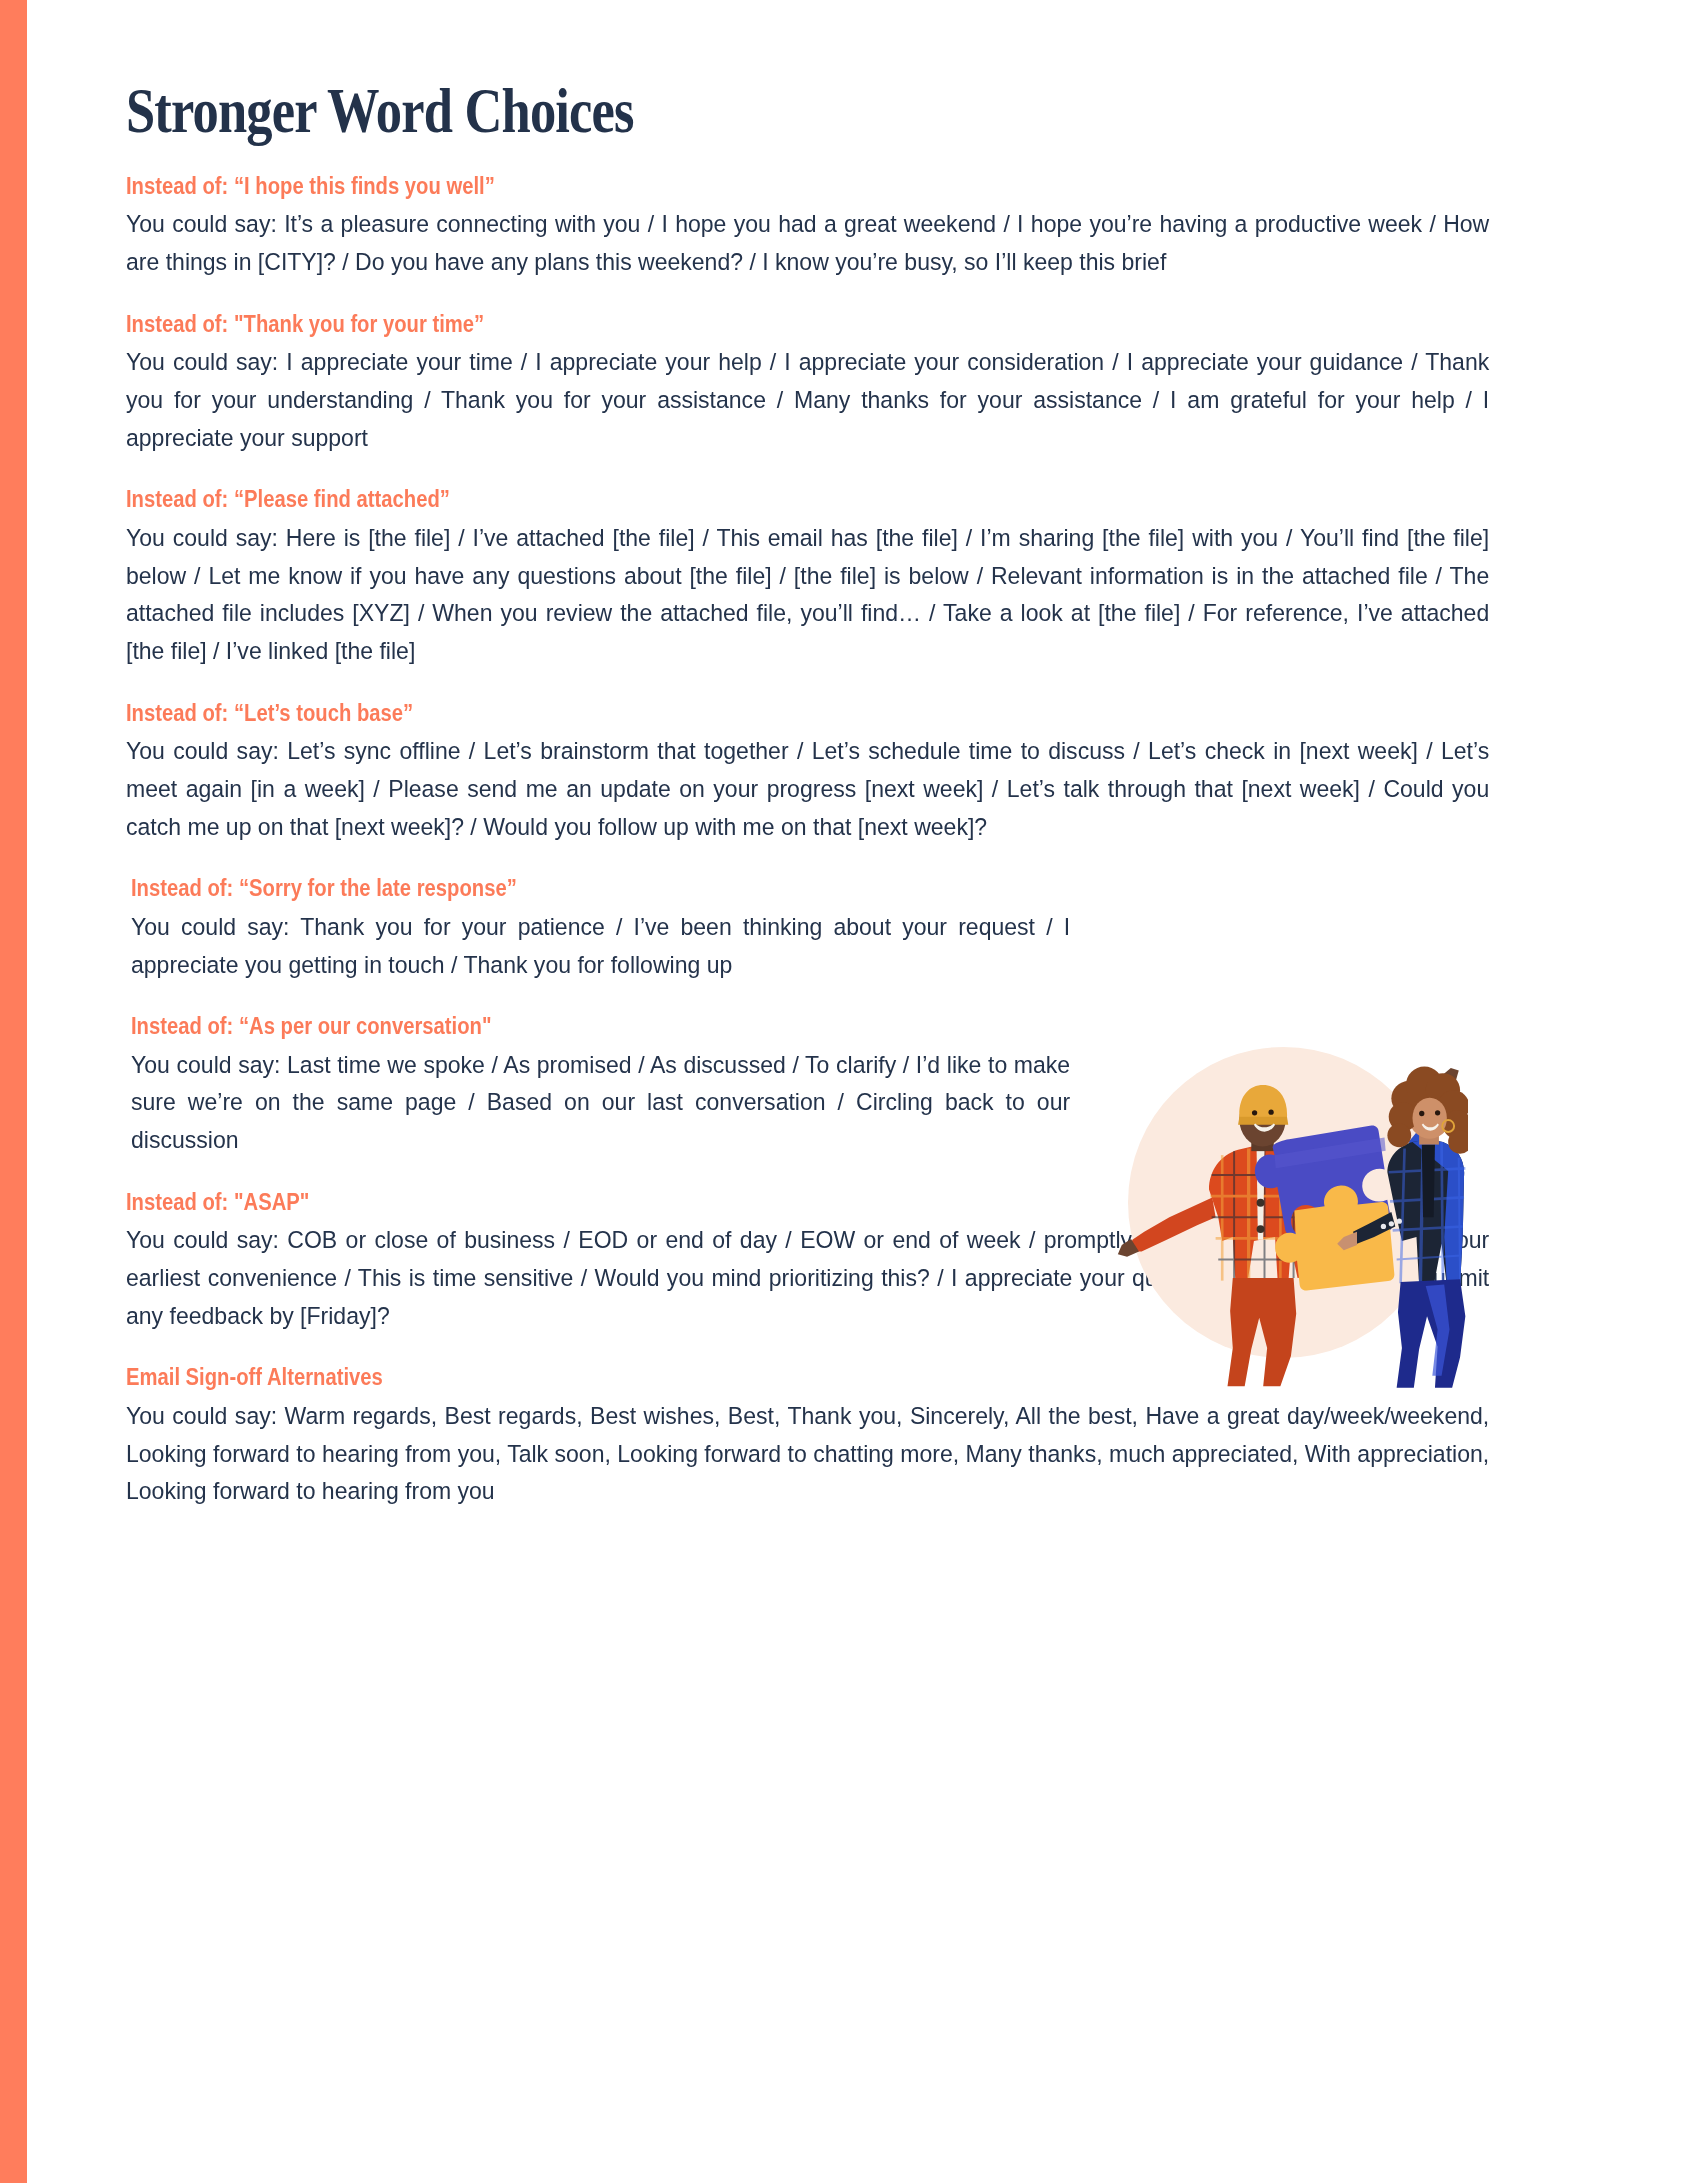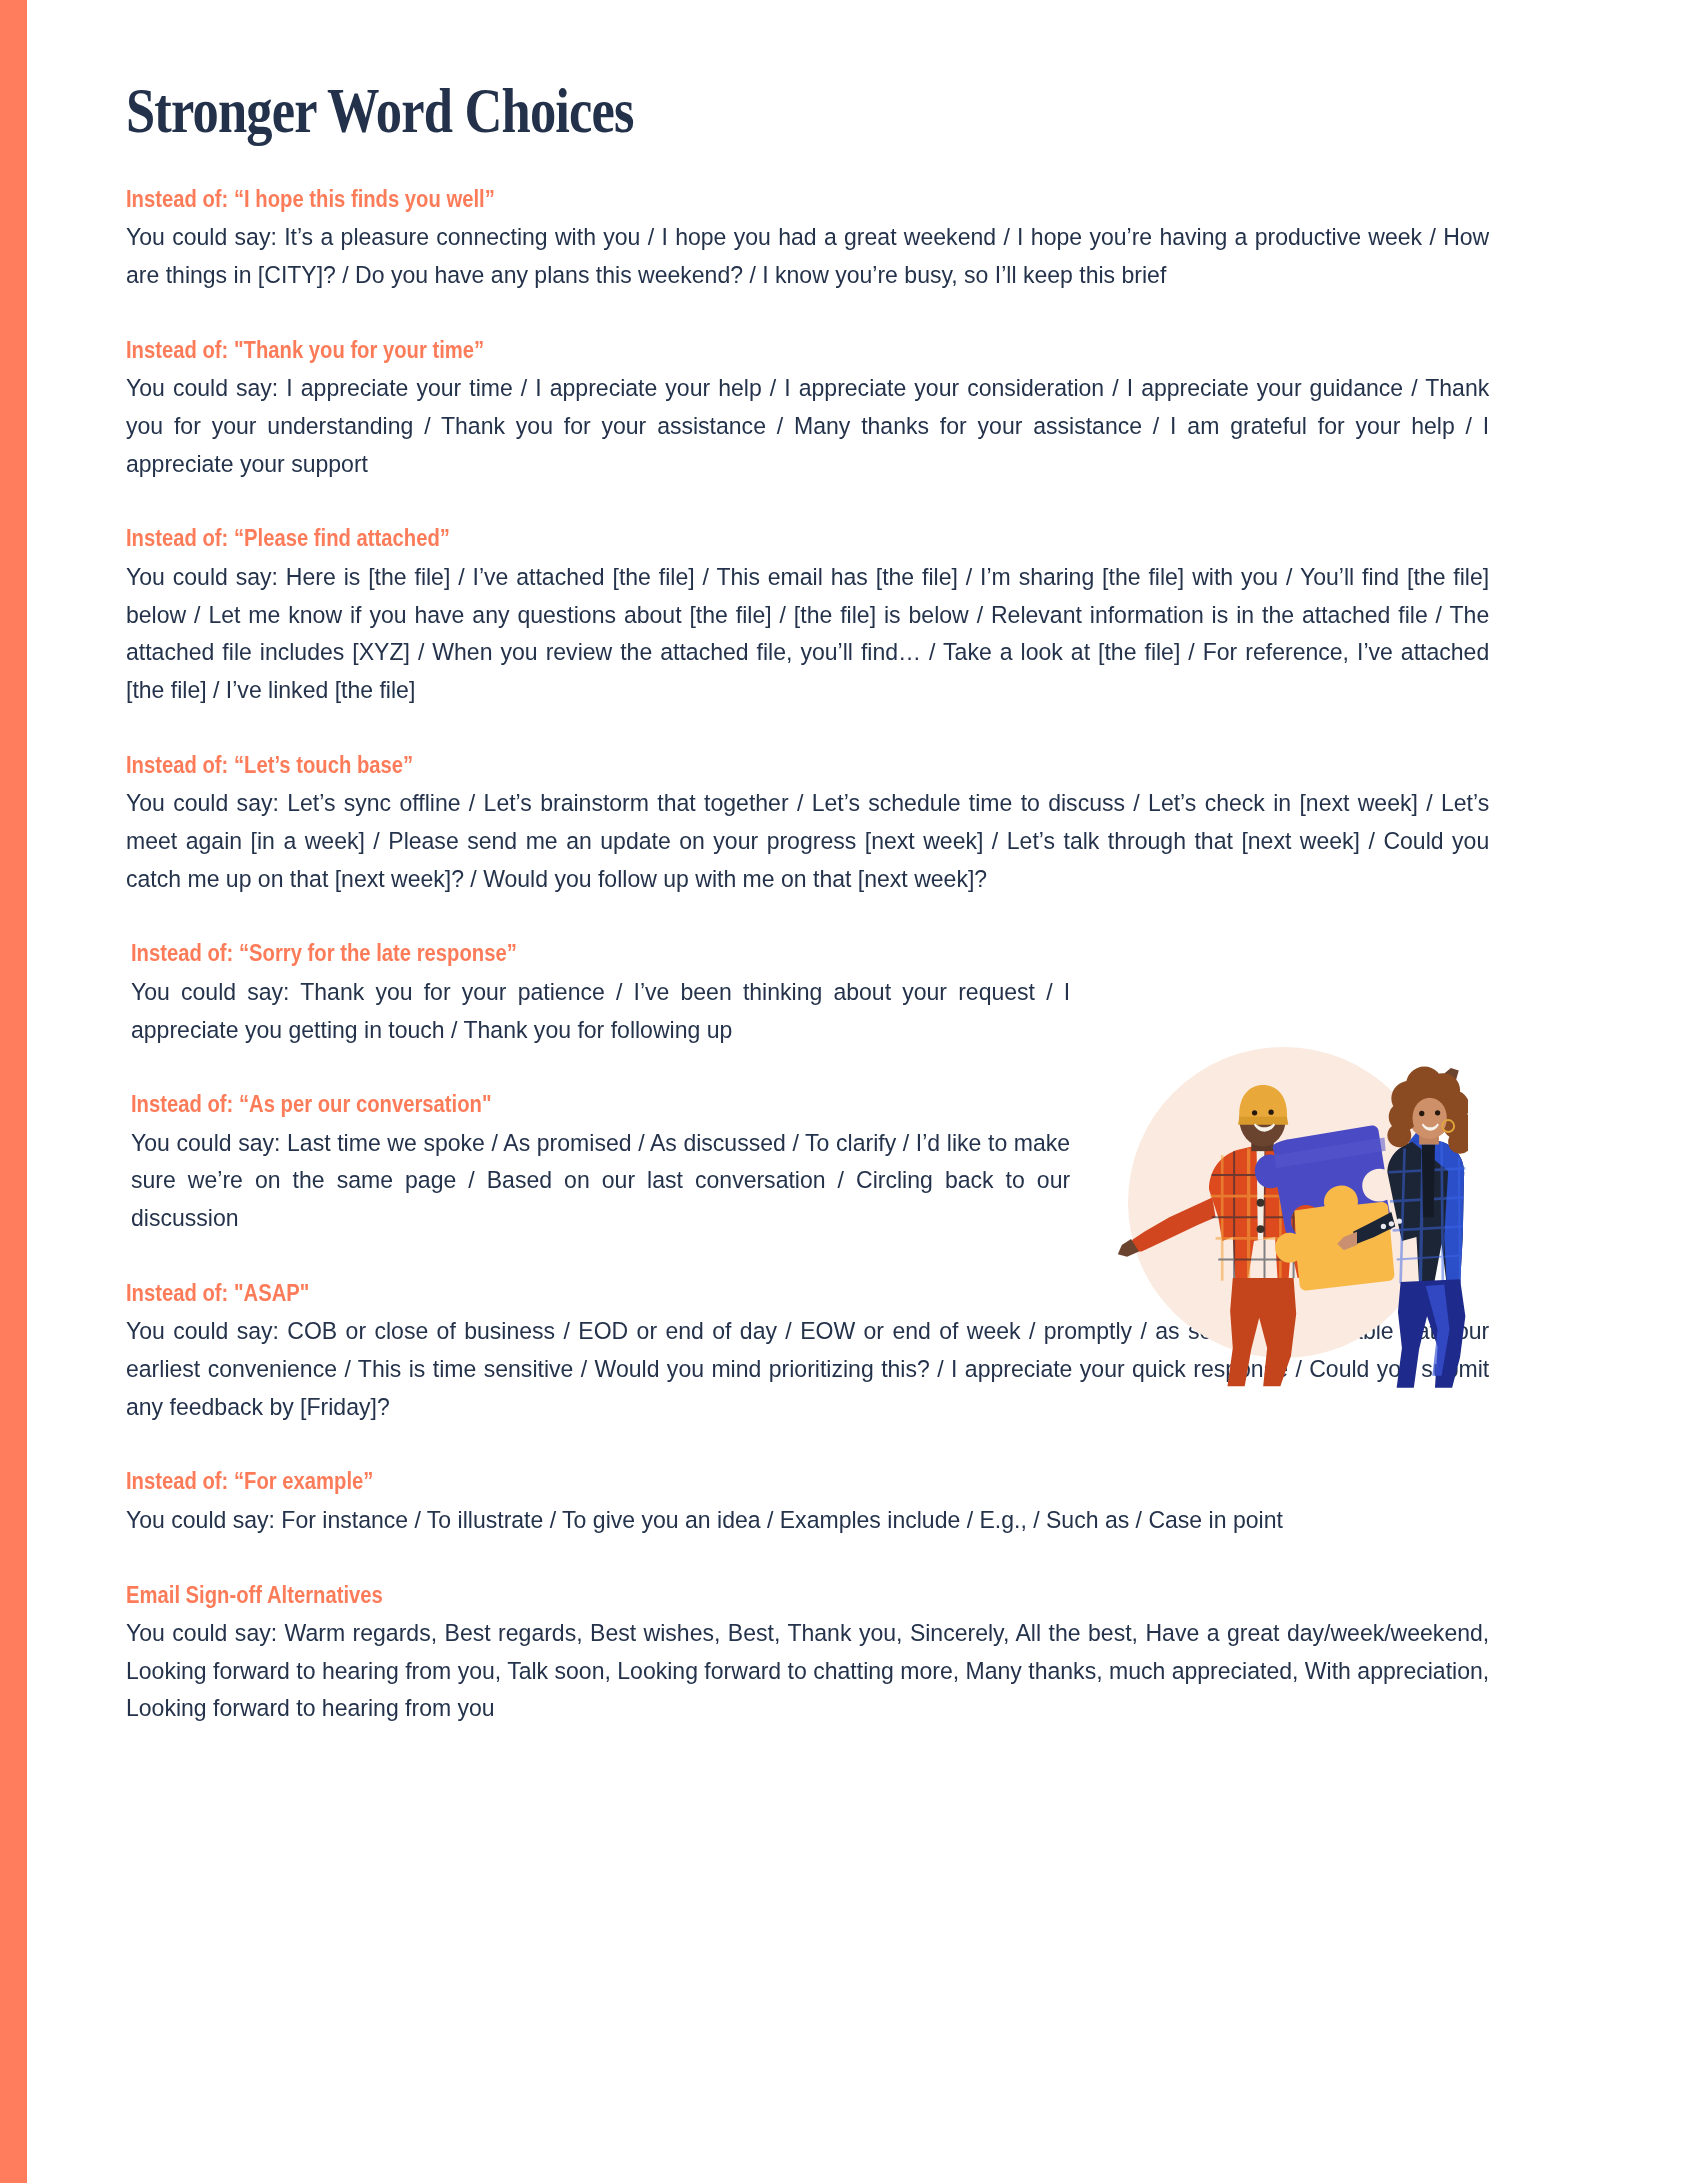--- a/index.html
+++ b/index.html
@@ -43,21 +43,21 @@
     letter-spacing: -1px;
     color: #23324A;
     margin: 0;
     padding-top: 79px;
     transform: scaleX(0.82);
     transform-origin: left center;
     white-space: nowrap;
   }
 
   .section {
-    margin-top: 43px;
+    margin-top: 30px;
   }
 
   .section-heading {
     font-family: "Liberation Sans", sans-serif;
     font-weight: 700;
     font-size: 23px;
     line-height: 1.15;
     color: #FC7B59;
     margin: 0 0 6px 0;
     transform: scaleX(0.88);
@@ -143,24 +143,20 @@
           <div class="section-heading">Instead of: “Sorry for the late response”</div>
           <div class="section-body">You could say: Thank you for your patience / I’ve been thinking about your request / I appreciate you getting in touch / Thank you for following up</div>
         </div>
         <div class="section narrow">
           <div class="section-heading">Instead of: “As per our conversation"</div>
           <div class="section-body">You could say: Last time we spoke / As promised / As discussed / To clarify / I’d like to make sure we’re on the same page / Based on our last conversation / Circling back to our discussion</div>
         </div>
         <div class="section">
           <div class="section-heading">Instead of: "ASAP"</div>
           <div class="section-body">You could say: COB or close of business / EOD or end of day / EOW or end of week / promptly / as soon as you’re able / at your earliest convenience / This is time sensitive / Would you mind prioritizing this? / I appreciate your quick response / Could you submit any feedback by [Friday]?</div>
-        </div>
-        <div class="section">
-          <div class="section-heading">Instead of: “For example”</div>
-          <div class="section-body">You could say: For instance / To illustrate / To give you an idea / Examples include / E.g., / Such as / Case in point</div>
         </div>
         <div class="section">
           <div class="section-heading">Email Sign-off Alternatives</div>
           <div class="section-body">You could say: Warm regards, Best regards, Best wishes, Best, Thank you, Sincerely, All the best, Have a great day/week/weekend, Looking forward to hearing from you, Talk soon, Looking forward to chatting more, Many thanks, much appreciated, With appreciation, Looking forward to hearing from you</div>
         </div>
       </div>
   </div>
 
   <div class="illustration">
     <div class="illo-circle"></div>

